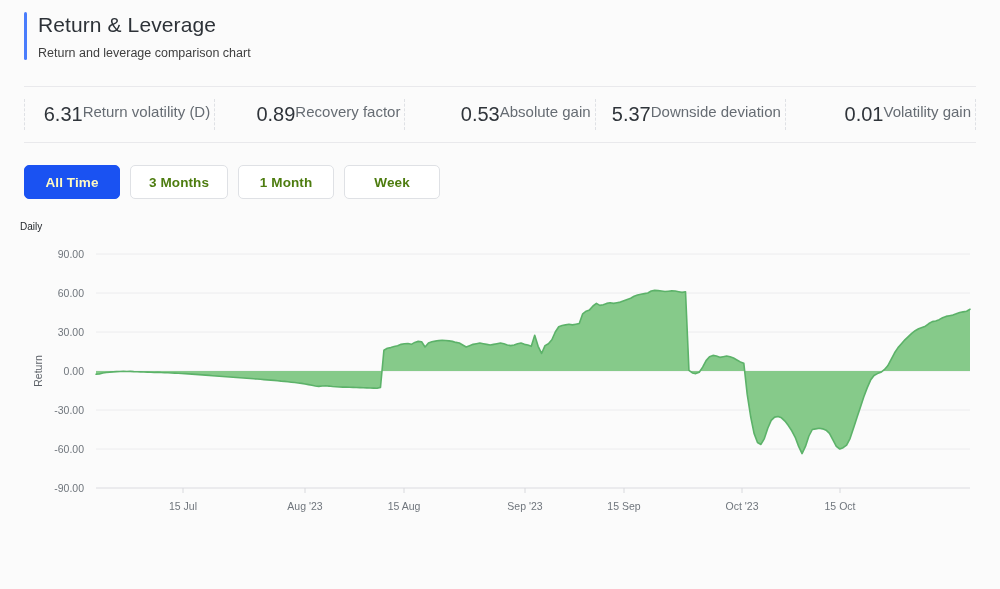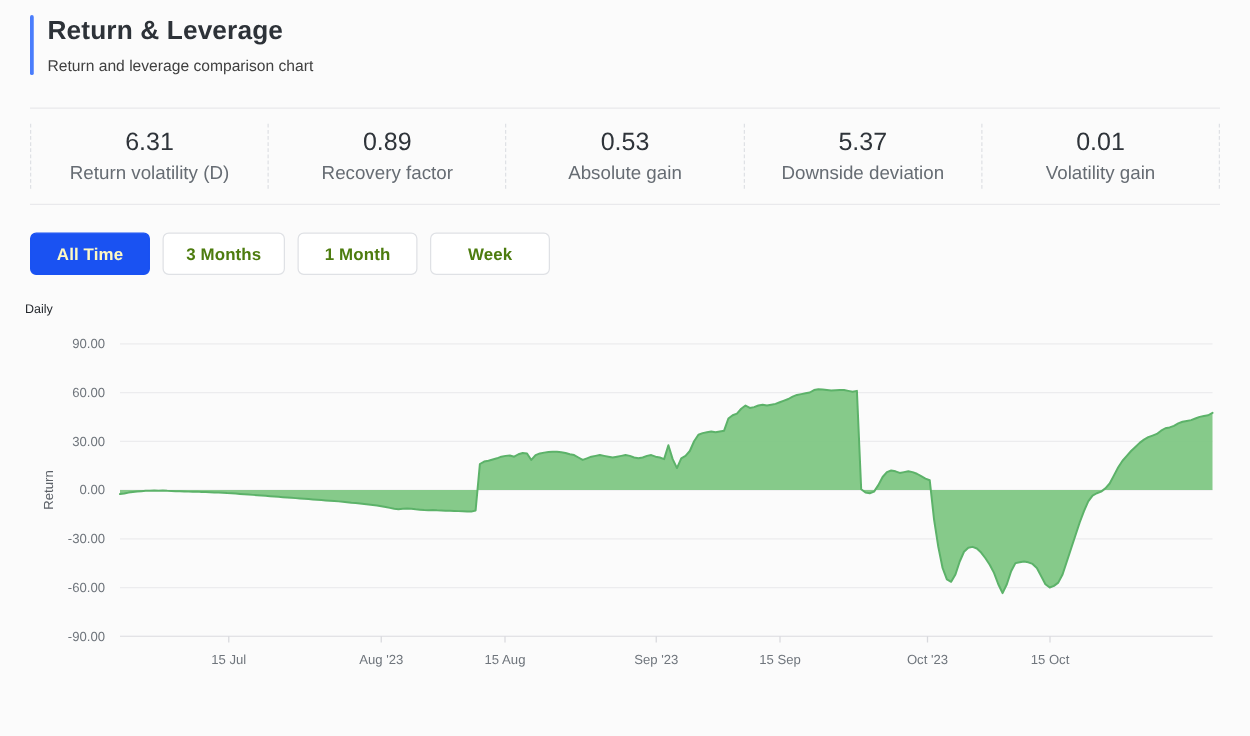--- a/index.html
+++ b/index.html
@@ -12,39 +12,39 @@
   .page { position: relative; width: 1000px; height: 589px; background: #fbfbfb; }
 
   
   .header { padding: 10px 0 0 24px; position: relative; }
   .accent-bar {
     position: absolute; left: 24px; top: 12px;
     width: 3px; height: 48px; background: #4a7dfc; border-radius: 2px;
   }
   .header-text { padding-left: 14px; }
   .title {
-    font-size: 21px; font-weight: 700; color: #2d3238;
+    font-size: 21px; font-weight: 400; color: #2d3238;
     letter-spacing: .1px; line-height: 30px;
   }
   .subtitle {
     font-size: 12.5px; color: #404040; line-height: 22px; margin-top: 2px;
   }
 
   
   .stats-wrap { margin: 22px 24px 0 24px; }
   .stats-rule { height: 1px; background: #e9e9ec; }
   .stats {
     display: flex; align-items: stretch;
     padding: 12px 0 12px 0;
   }
   .stat {
     flex: 1 1 0; text-align: center;
     padding: 2px 4px 2px 4px;
     border-left: 1px dashed #dfe1e5;
-    display: flex; flex-direction: column; justify-content: flex-end;
+    display: flex; flex-direction: row; justify-content: flex-end;
   }
   .stat:first-child { border-left: 1px dashed #dfe1e5; }
   .stat:last-child { border-right: 1px dashed #dfe1e5; }
   .stat-value {
     font-size: 20px; font-weight: 400; color: #2f343a; line-height: 27px;
   }
   .stat-label {
     font-size: 15px; color: #666c73; line-height: 20px; margin-top: 1px;
   }
 

